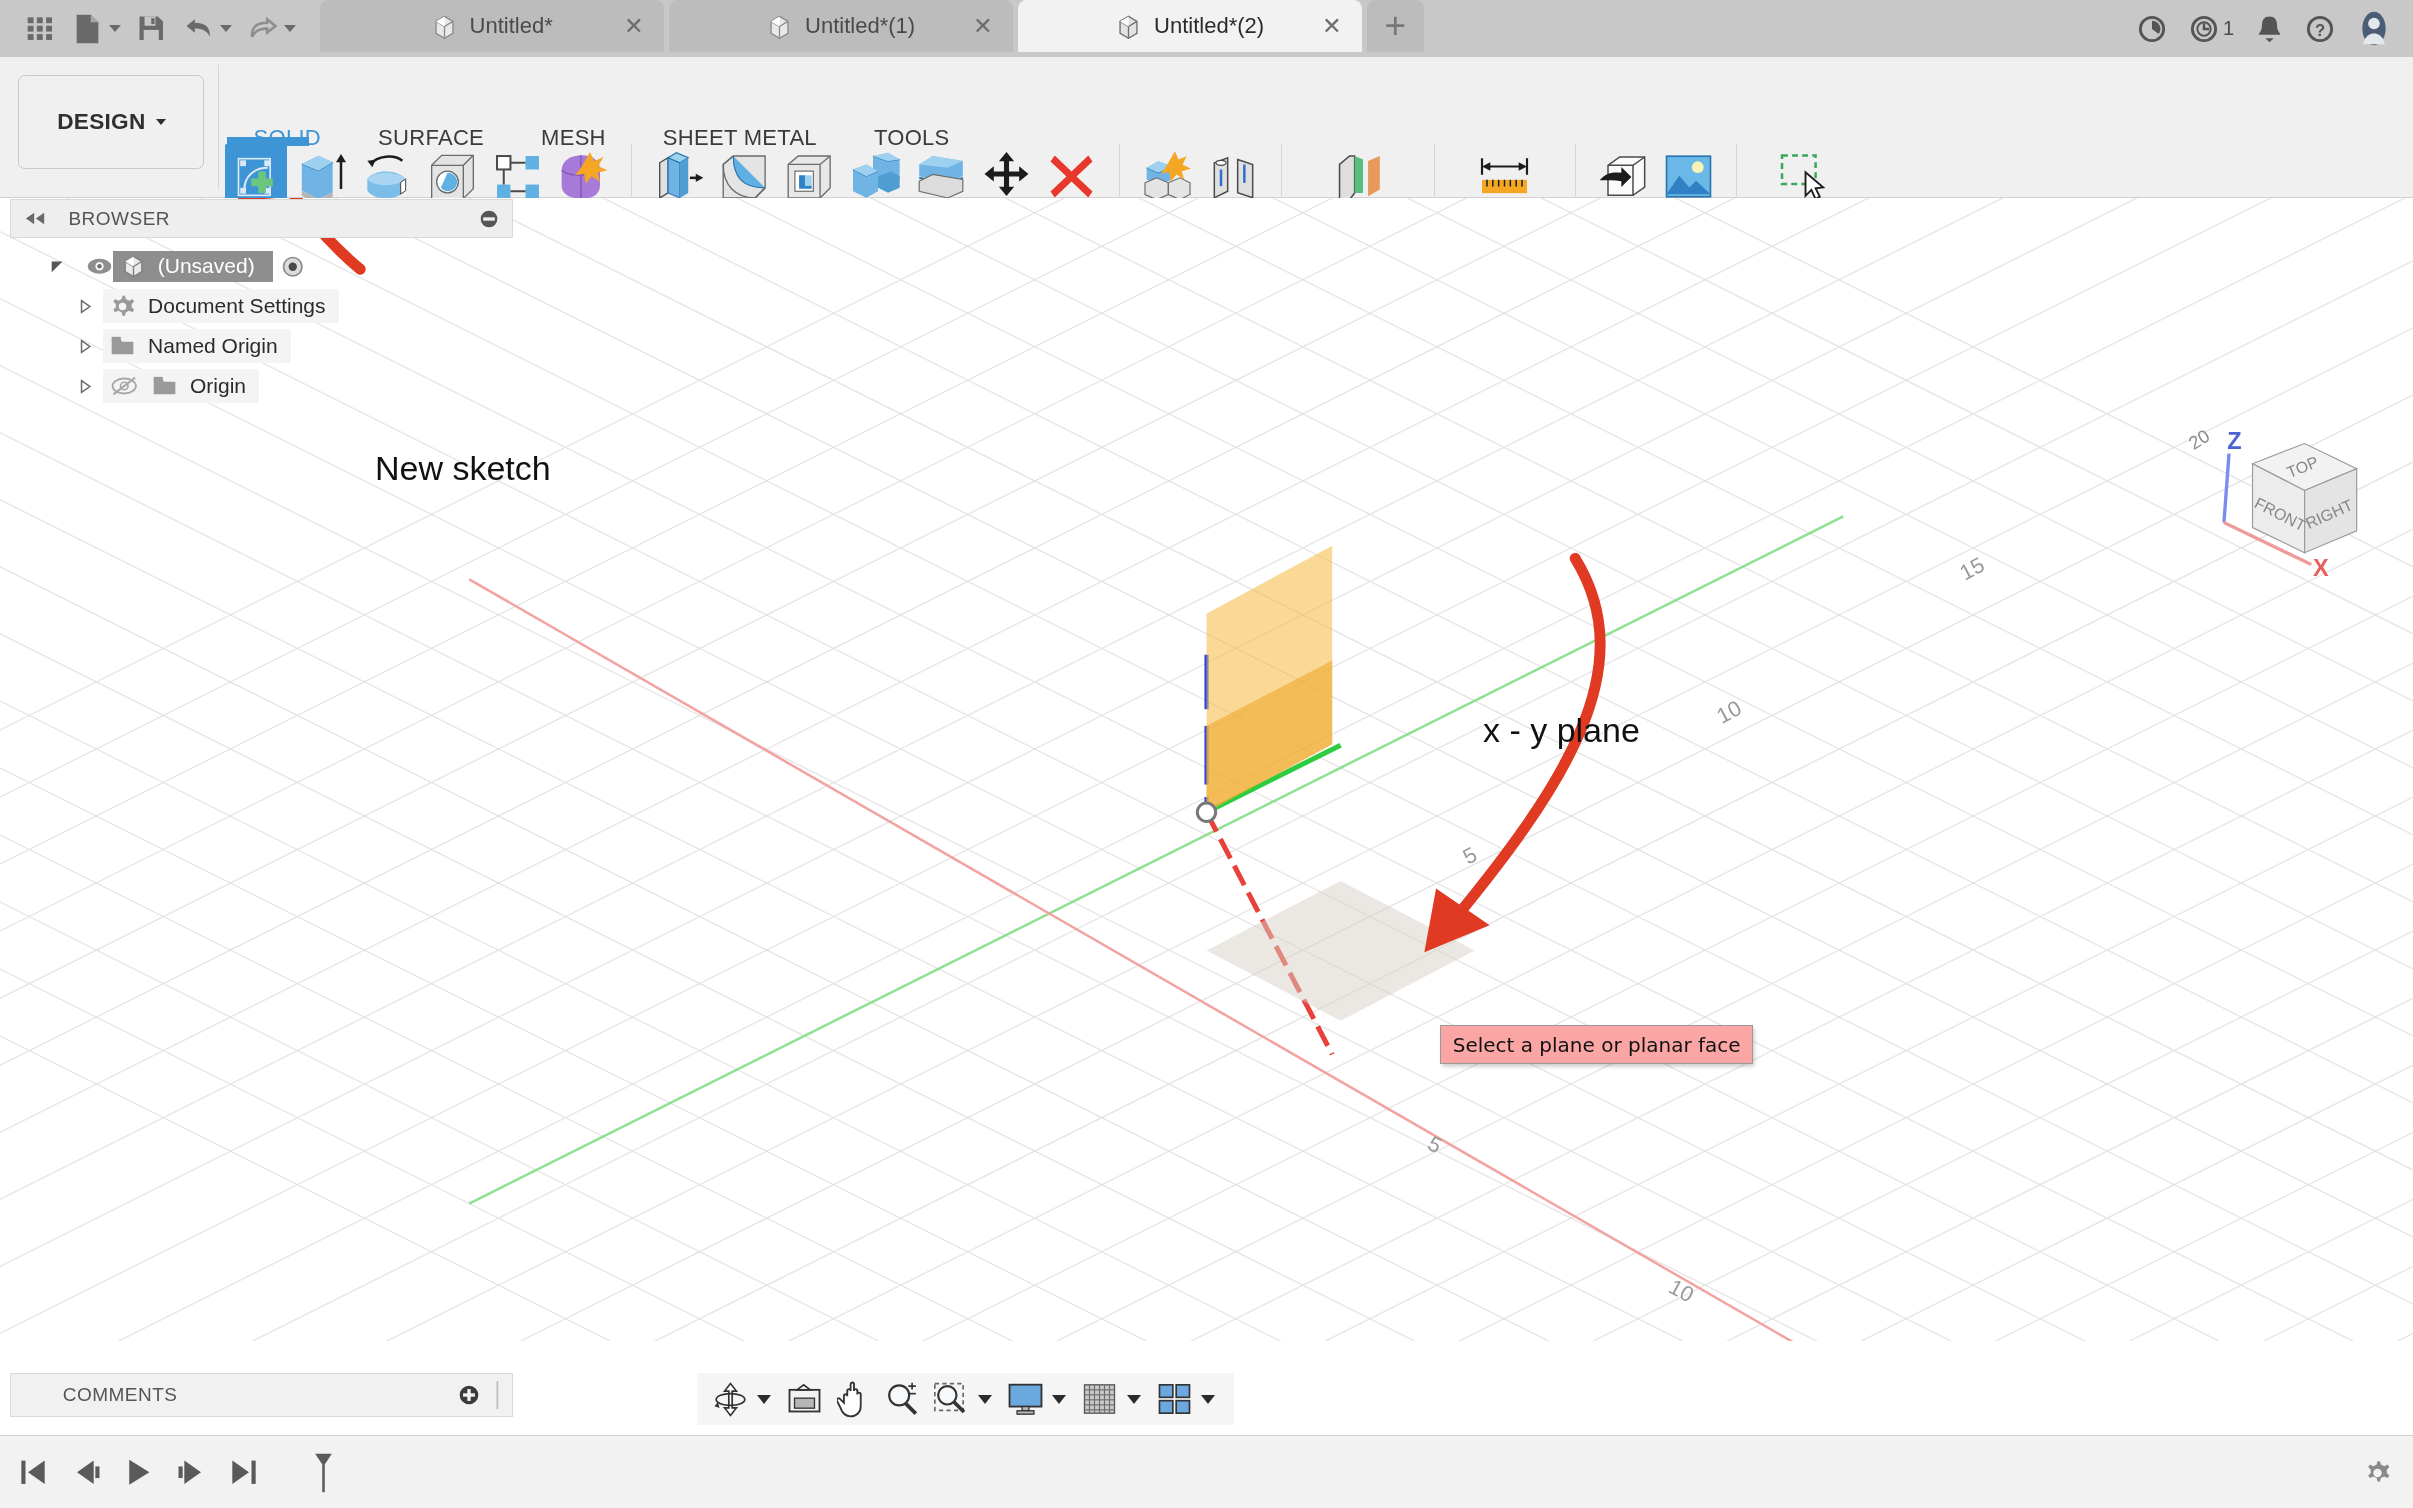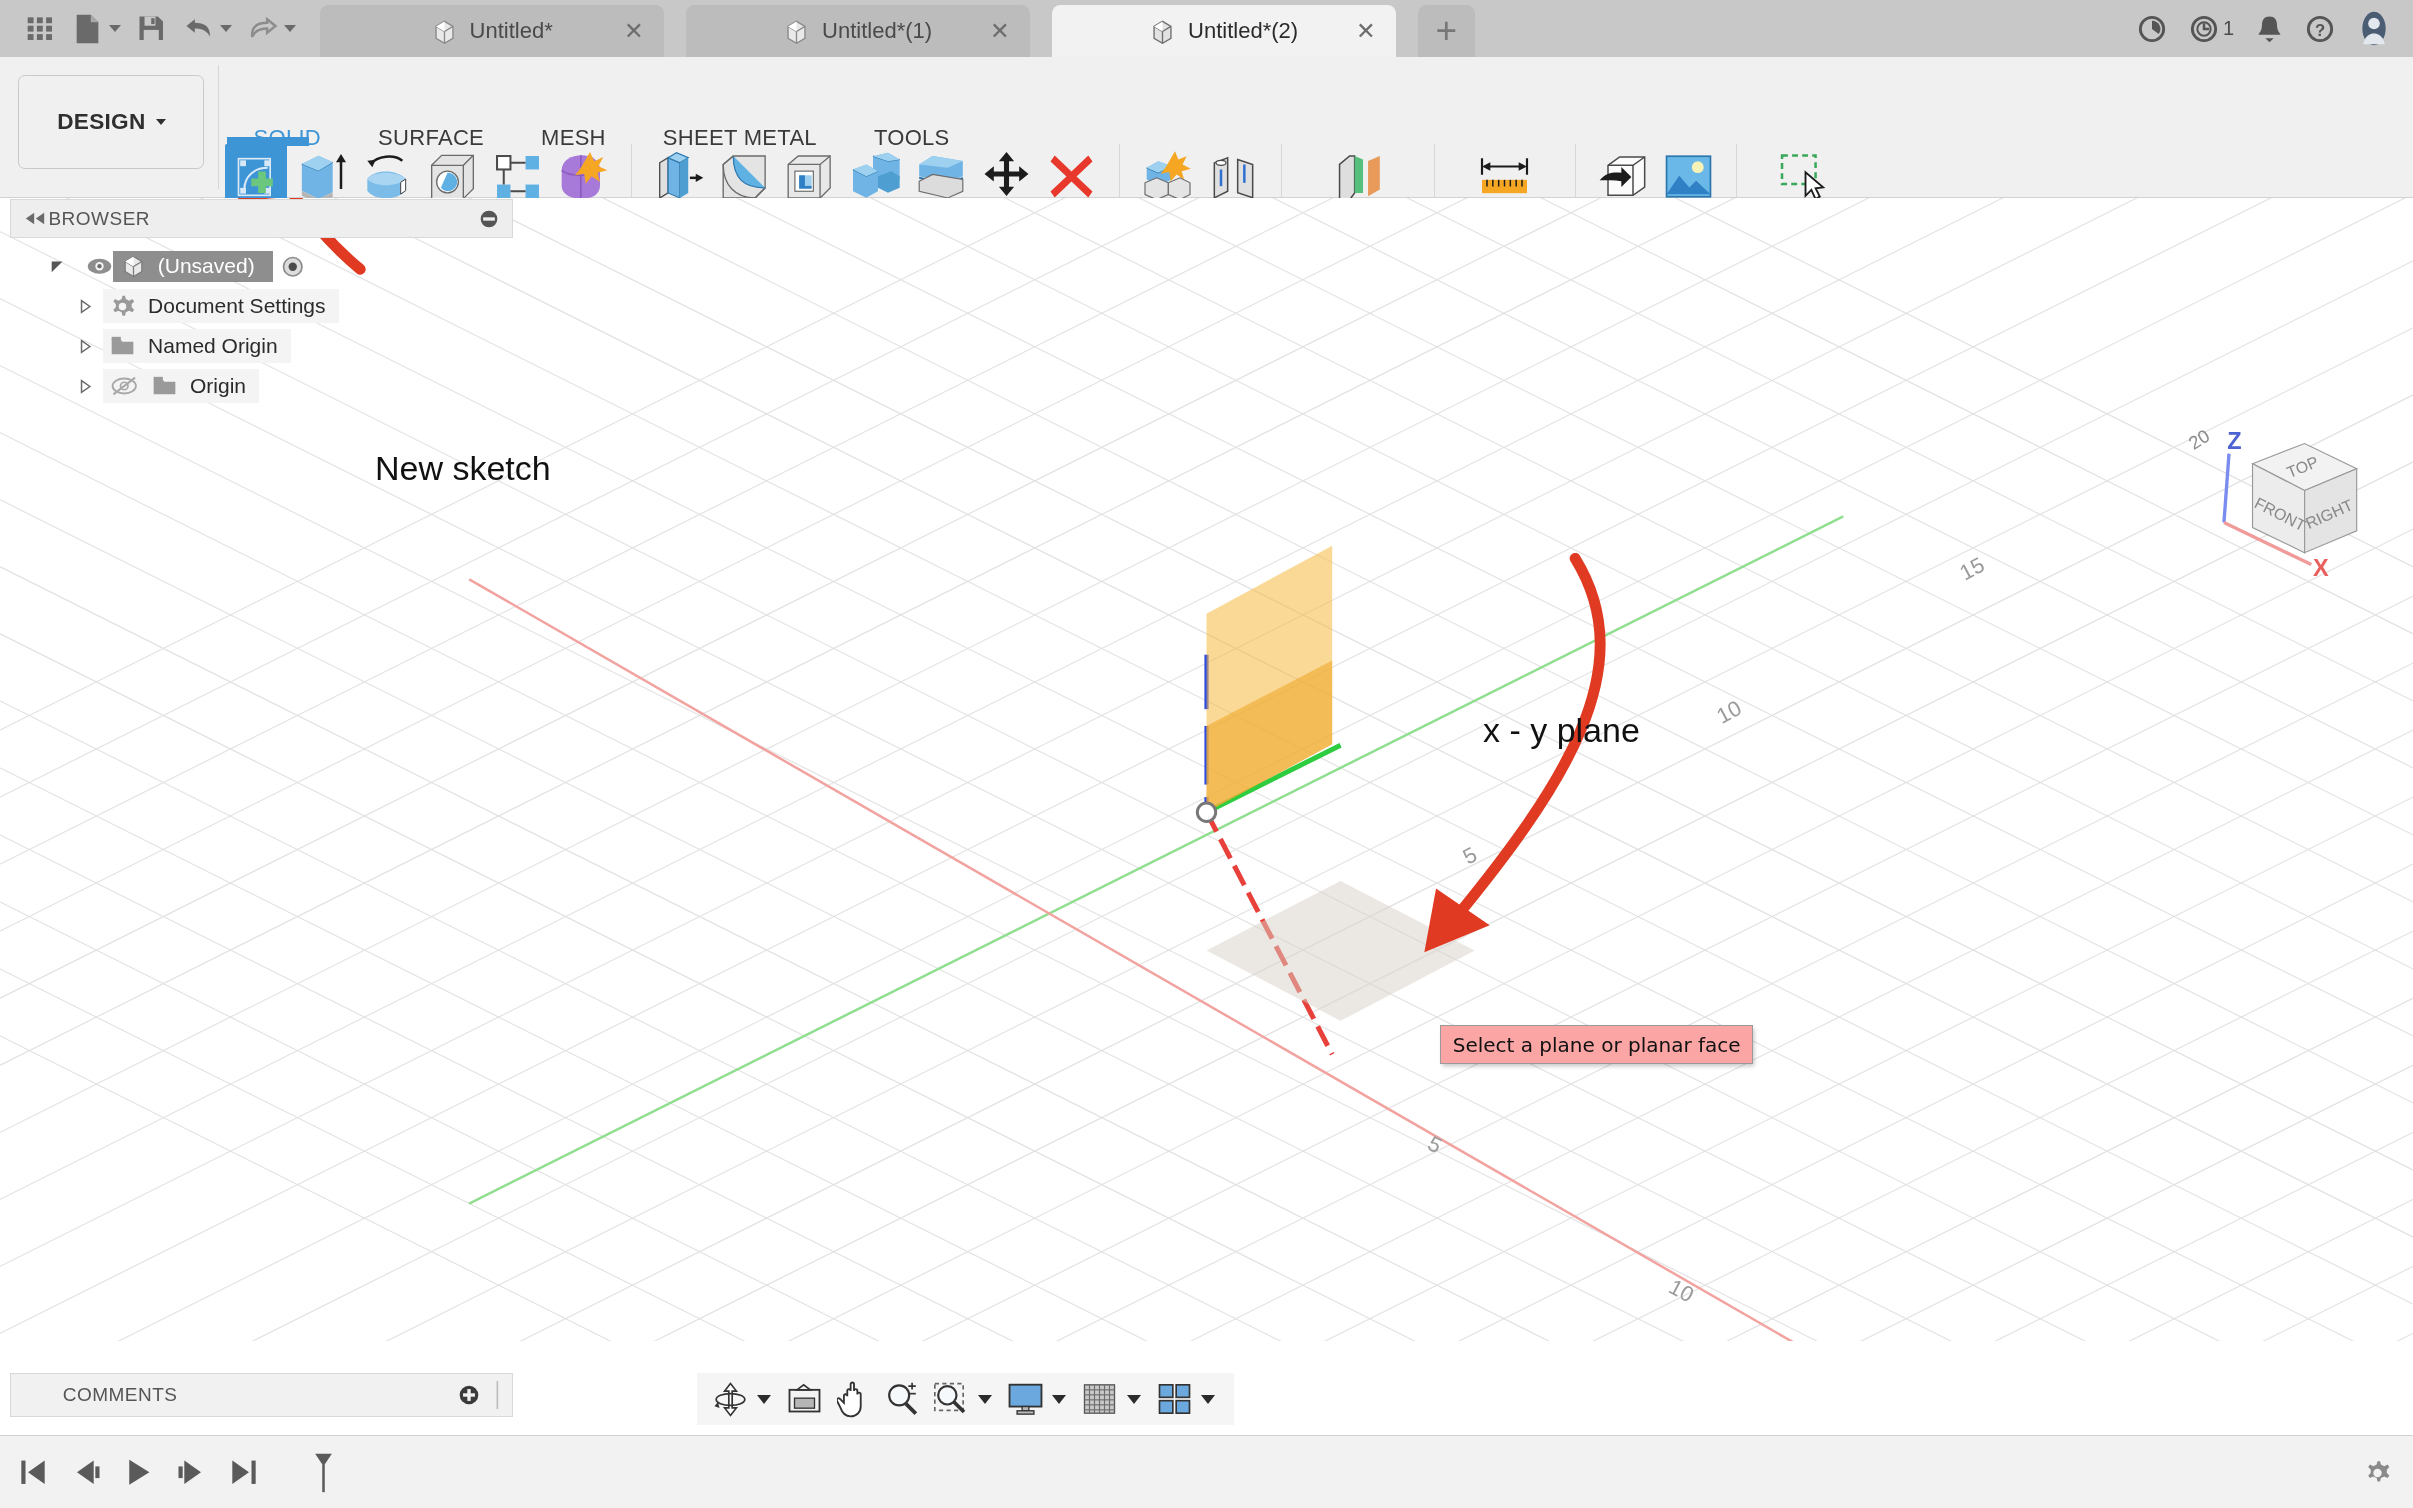--- a/index.html
+++ b/index.html
@@ -20,21 +20,21 @@
   .qat { display: flex; align-items: center; gap: 0px; padding: 0 8.4px 0 17px; }
   .qat-btn {
     width: 47px; height: 47px; display: flex; align-items: center; justify-content: center;
     color: #6a6a6a;
   }
   .qat-split { display: flex; align-items: center; }
   .caret-sm {
     width: 0; height: 0; border-left: 6.7px solid transparent; border-right: 6.7px solid transparent;
     border-top: 7.5px solid #6a6a6a; margin-left: -1.7px; margin-right: 6.7px;
   }
-  .tabs { display: flex; align-items: flex-end; flex: 1; height: 57px; gap: 22px; padding-left: 8.4px;}
+  .tabs { display: flex; flex: 1; height: 57px; gap: 5px; padding-left: 8.4px;}
   .tab {
     position: relative; height: 52px; min-width: 344px; display: flex; align-items: center;
     background: #bcbcbc; border-radius: 8.4px 8.4px 0 0; padding: 0 15px;
     justify-content: center; color: #4a4a4a; font-size: 22px;
   }
   .tab.active { background: #f2f2f2; color: #2b2b2b; }
   .tab-ico { margin-right: 11.7px; display: flex; }
   .tab-close {
     position: absolute; right: 20px; top: 50%; transform: translateY(-50%);
     font-size: 23.5px; color: #6d6d6d; font-weight: 300;
@@ -78,21 +78,21 @@
   .pdiv { width: 0.8px; align-self: stretch; background: #d6d6d6; margin: 0 11.7px; height: 65px; }
 
   
   .browser {
     position: absolute; left: 10px; top: 199px; width: 503px;
   }
   .browser-hdr {
     height: 39px; background: #eeeeee; border: 0.8px solid #d9d9d9;
     display: flex; align-items: center; padding: 0 13.4px; color: #555; font-size: 19px; letter-spacing: 0.5px;
   }
-  .browser-hdr .lbl { margin-left: 2px; flex: 1; }
+  .browser-hdr .lbl { margin-left: 22px; flex: 1; }
   .tree { padding-top: 8.4px; }
   .trow { display: flex; align-items: center; height: 40px; font-size: 21px; color: #2b2b2b; }
   .twist { width: 34px; display:flex; align-items:center; justify-content:center; color:#555;}
   .trow .chip { background: #f4f4f4; display:flex; align-items:center; padding-right: 13.4px; height: 34px;}
   .trow.root .name {
     background: #8e8e8e; color: #ffffff; padding: 3.4px 18.4px 3.4px 8.4px; display:flex; align-items:center; gap:11.7px;
   }
   .ico-sq { display: inline-flex; align-items:center; justify-content:center; }
 
   

